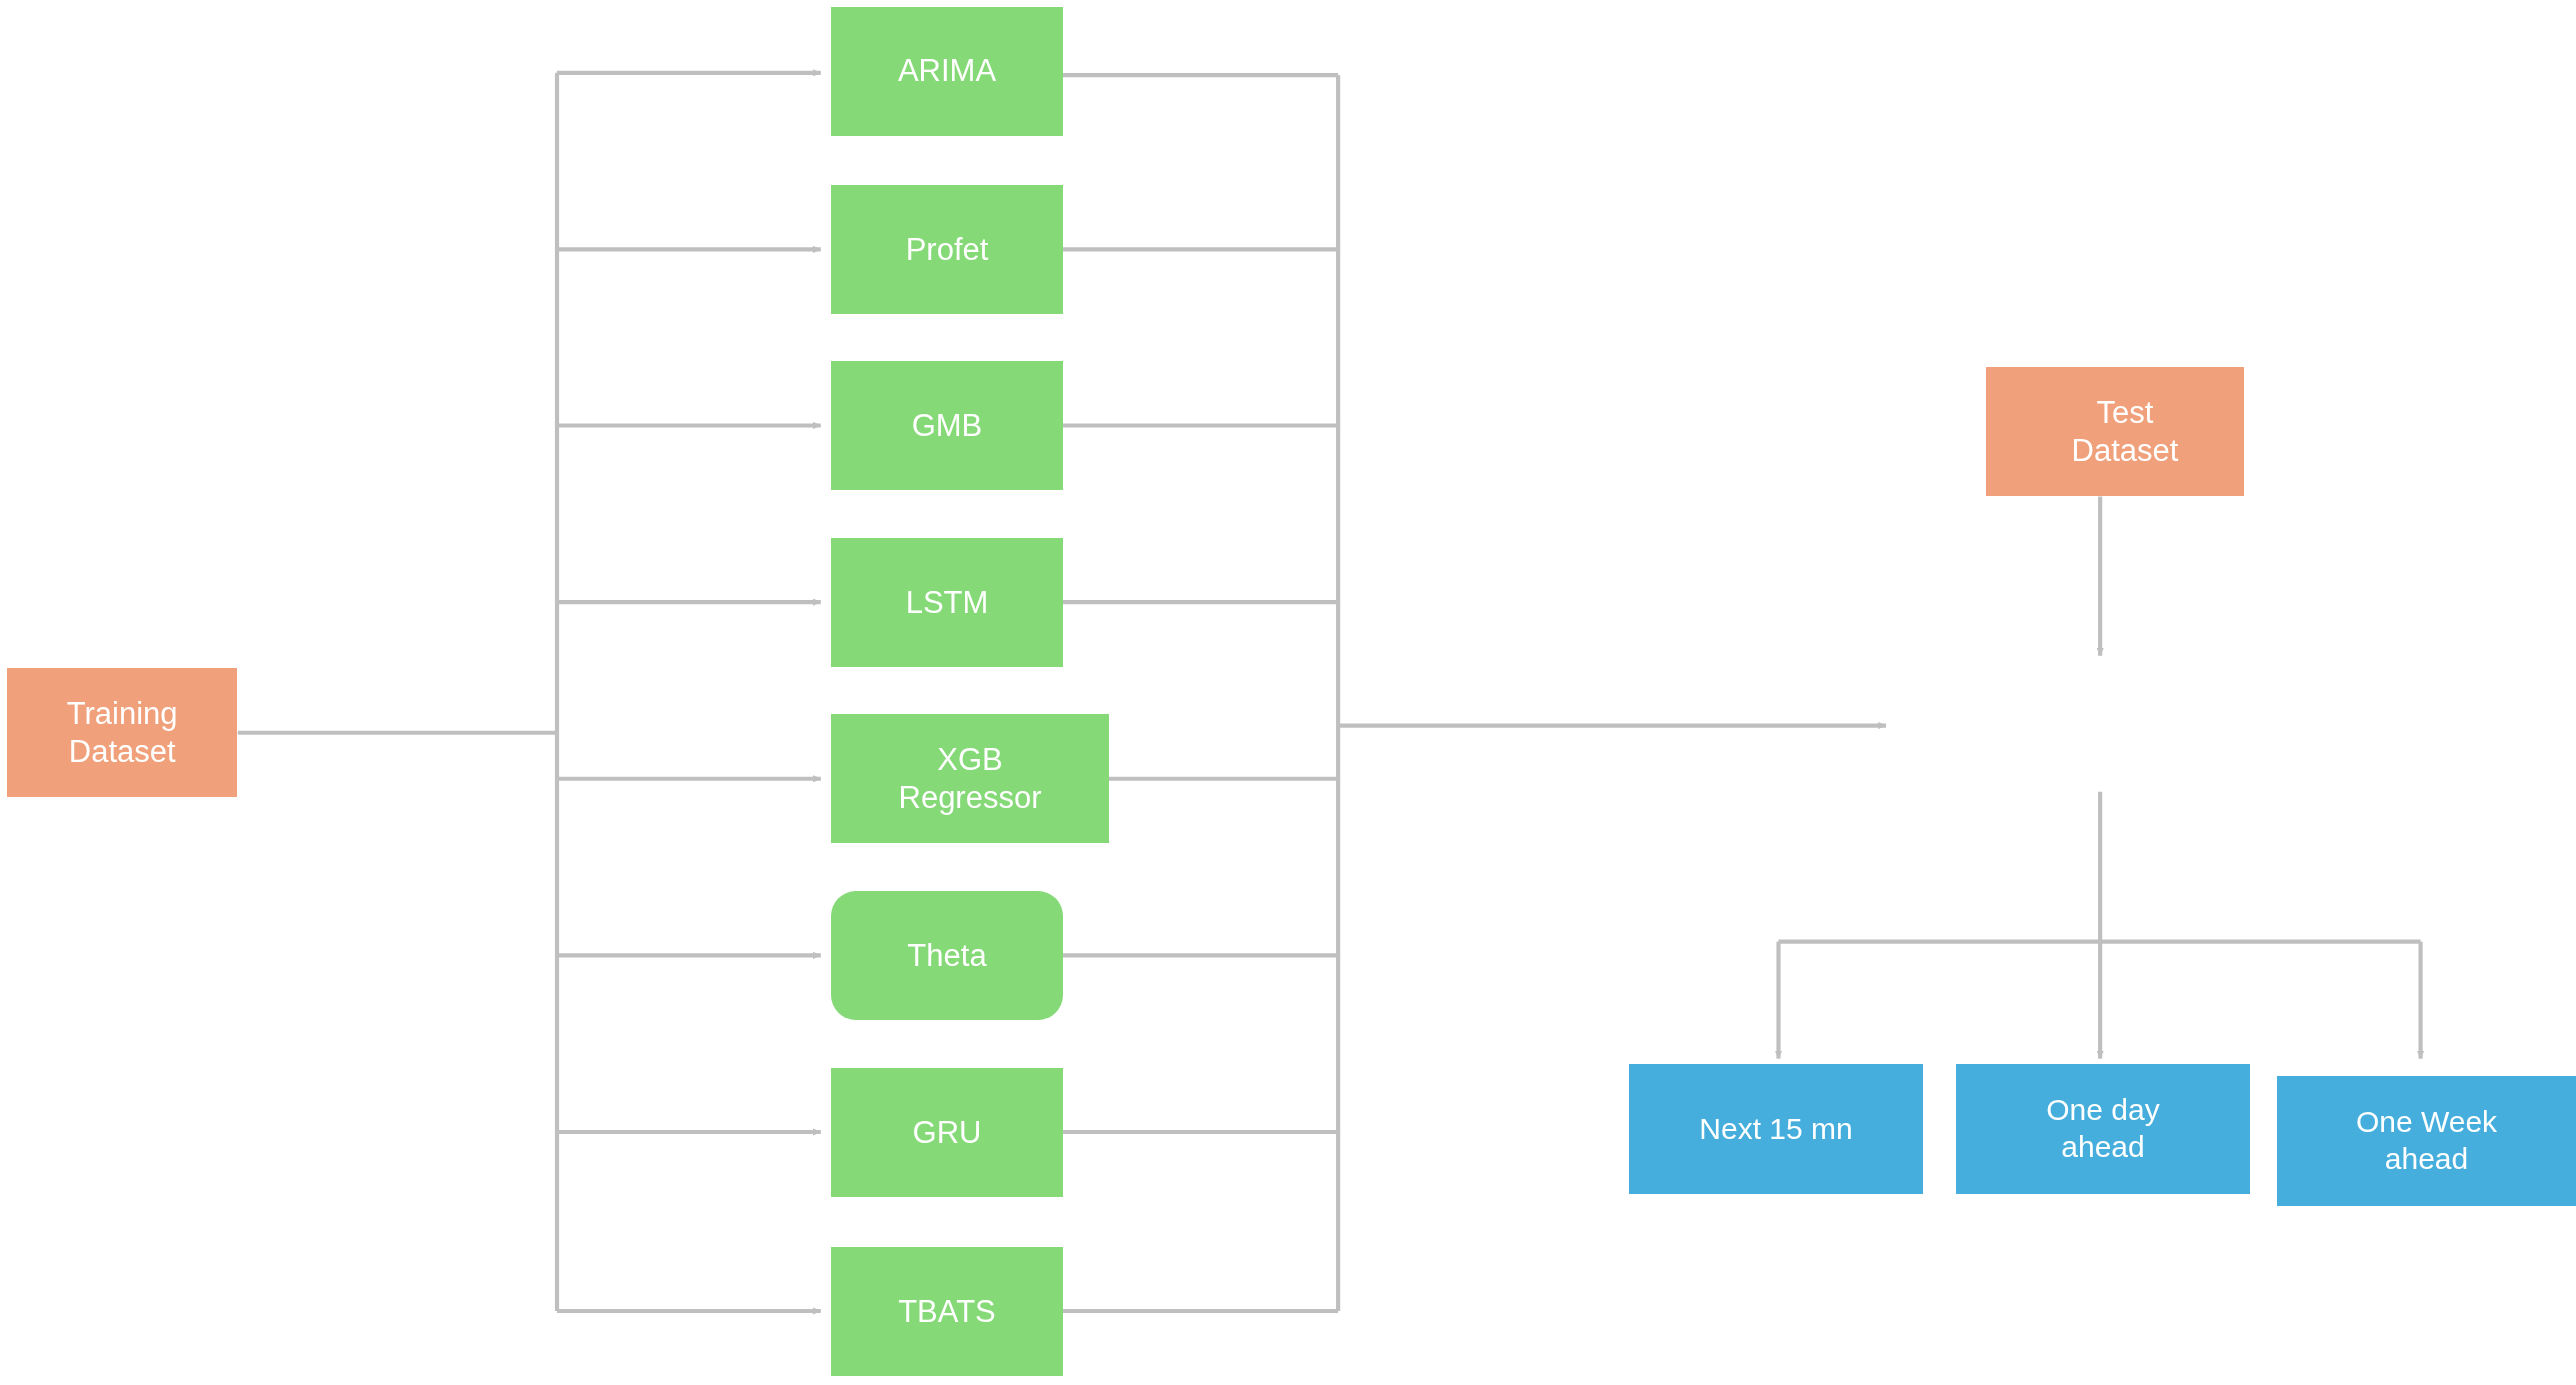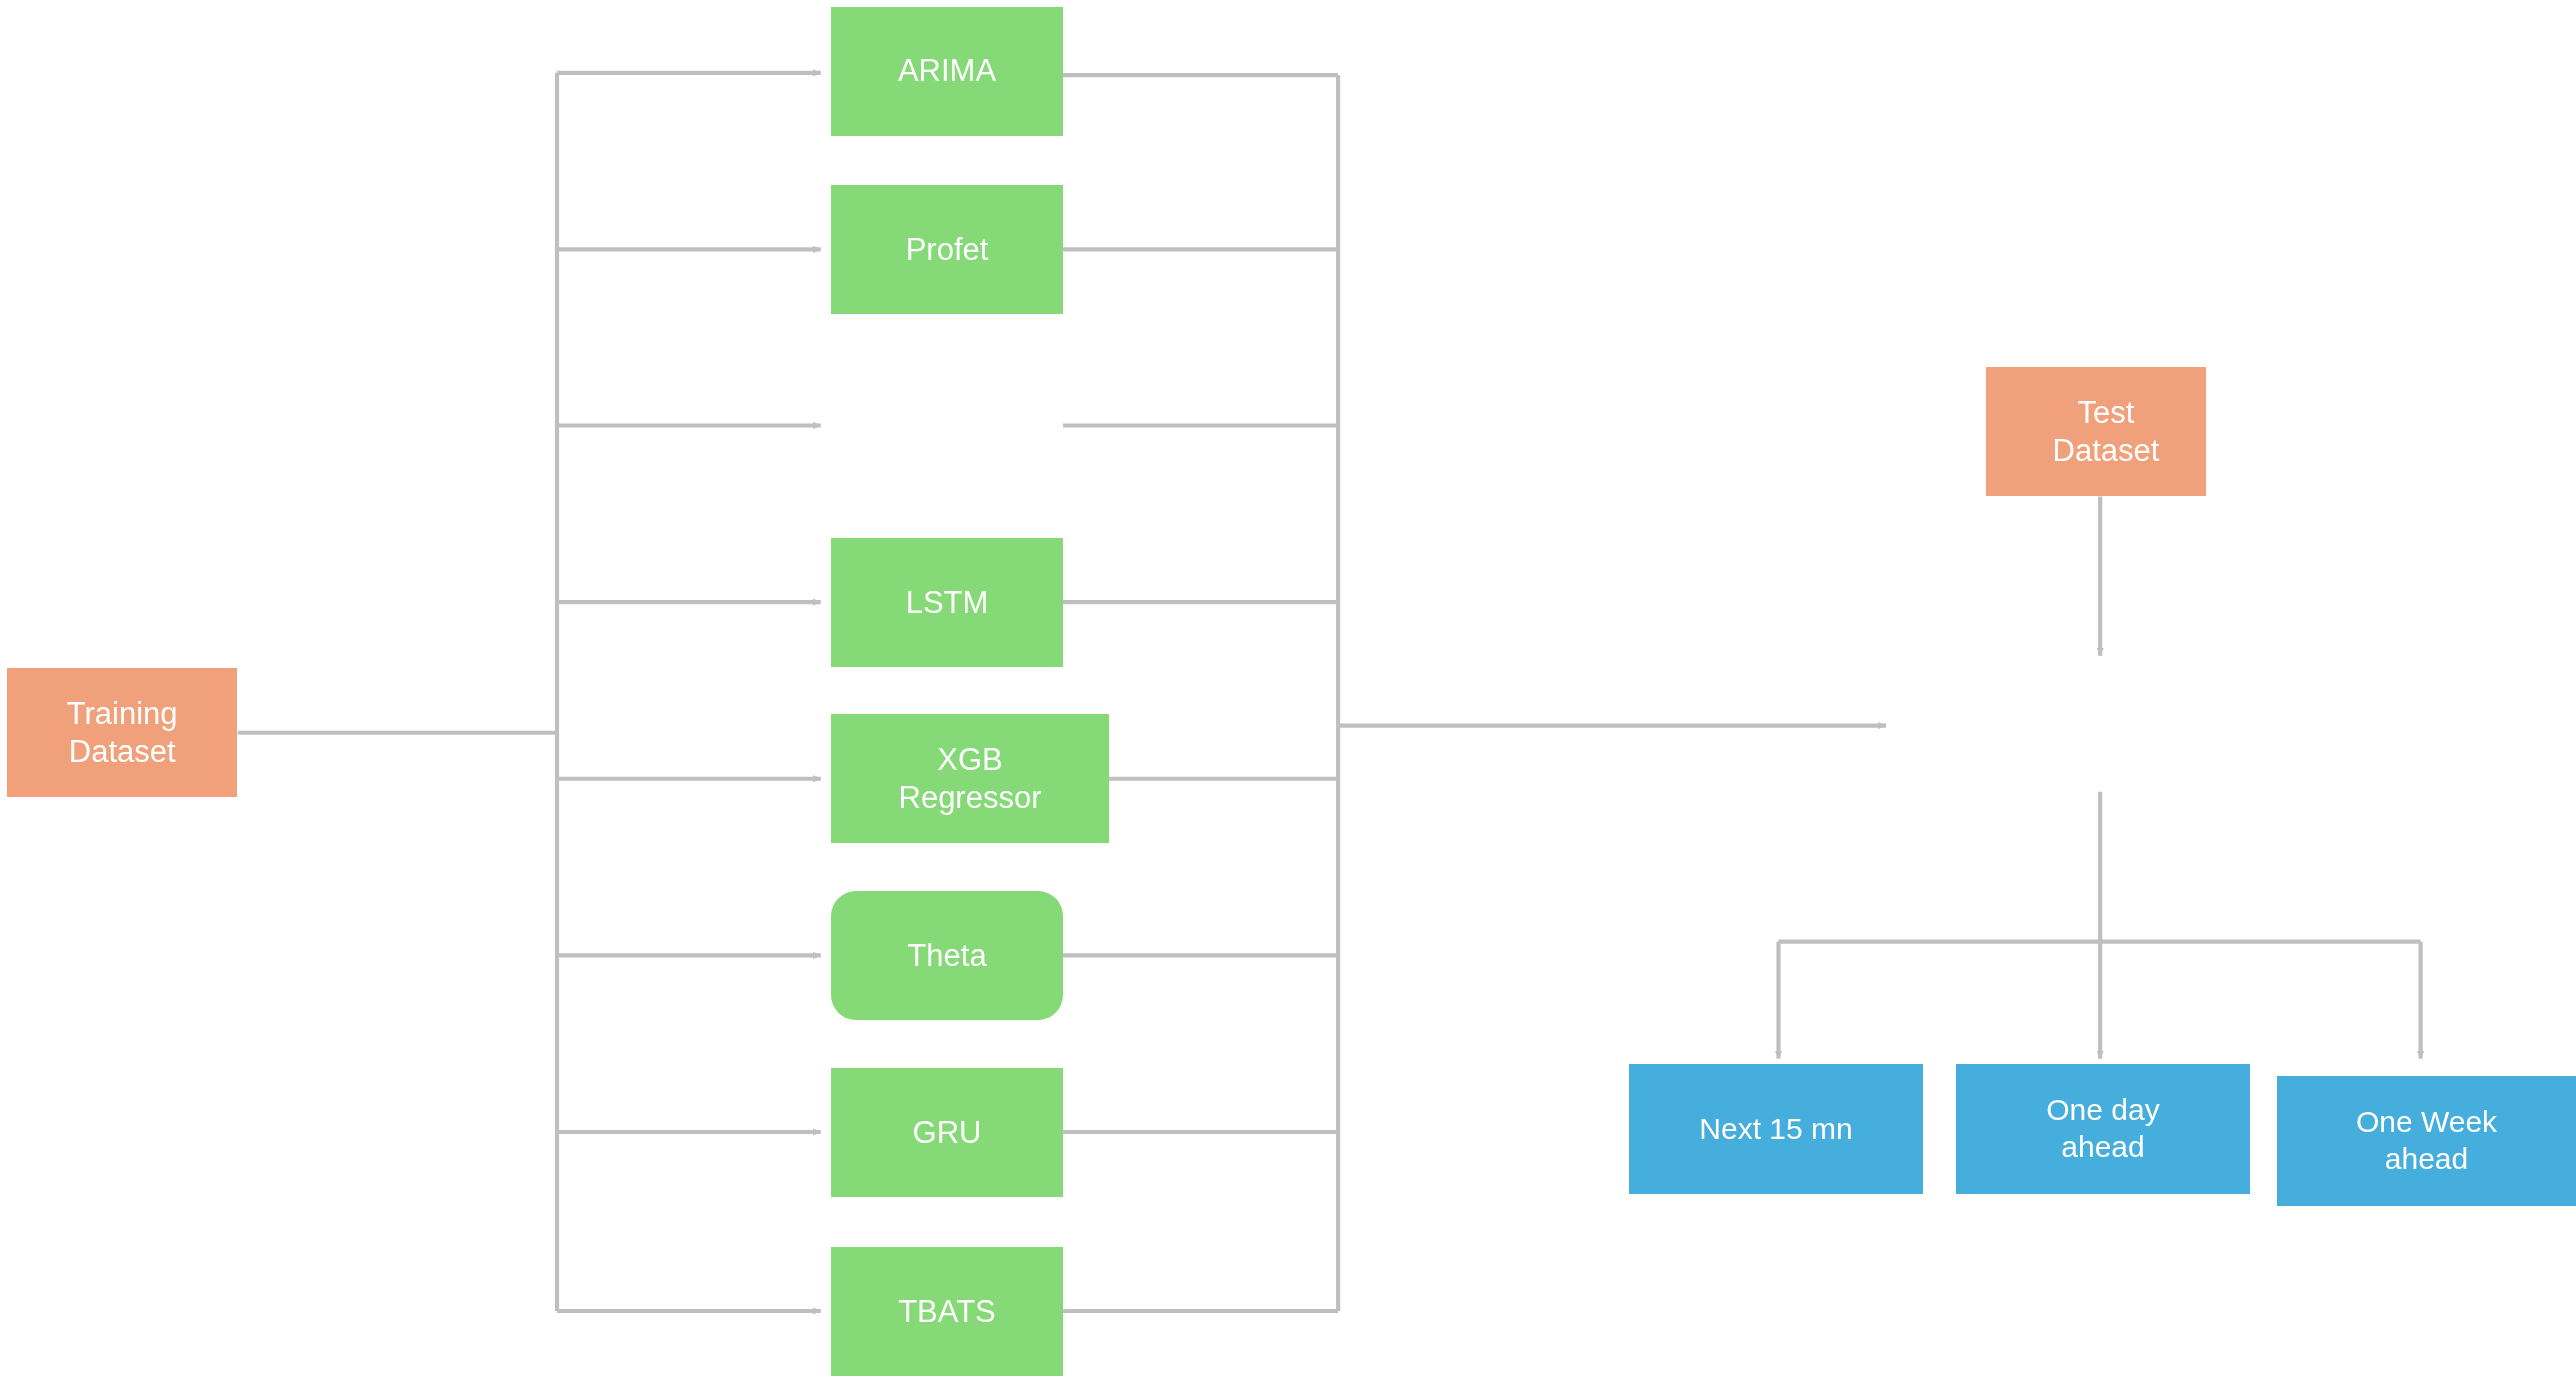--- a/index.html
+++ b/index.html
@@ -63,30 +63,33 @@
       <path d="M3519,1578 L3519,1774" marker-end="url(#ah)"></path>
       <path d="M4056,1578 L4056,1774" marker-end="url(#ah)"></path>
     </g>
   </svg>
 
   <div class="node n-orange fs-big" style="left:7.2px;top:668px;width:230px;height:129px;">
     <span class="label">Training
 Dataset</span>
   </div>
 
-  <div class="node n-orange fs-big" style="left:1986px;top:367px;width:220px;height:129px;padding-left:20px;">
+  <div class="node n-orange fs-big" style="left:1986px;top:367px;width:258px;height:129px;padding-left:20px;">
     <span class="label">Test
 Dataset</span>
   </div>
 
   <div class="node n-green fs-big" style="left:831px;top:6.6px;width:232px;height:129px;">
     <span class="label">ARIMA</span>
   </div>
   <div class="node n-green fs-big" style="left:831px;top:185px;width:232px;height:129px;">
     <span class="label">Profet</span>
+  </div>
+  <div class="node n-green fs-big" style="left:831px;top:361px;width:232px;height:129px;">
+    <span class="label">GMB</span>
   </div>
   <div class="node n-green fs-big" style="left:831px;top:538px;width:232px;height:129px;">
     <span class="label">LSTM</span>
   </div>
   <div class="node n-green fs-big" style="left:831px;top:714px;width:278px;height:129px;">
     <span class="label">XGB
 Regressor</span>
   </div>
   <div class="node n-green fs-big" style="left:831px;top:891px;width:232px;height:129px;border-radius:25px;">
     <span class="label">Theta</span>

